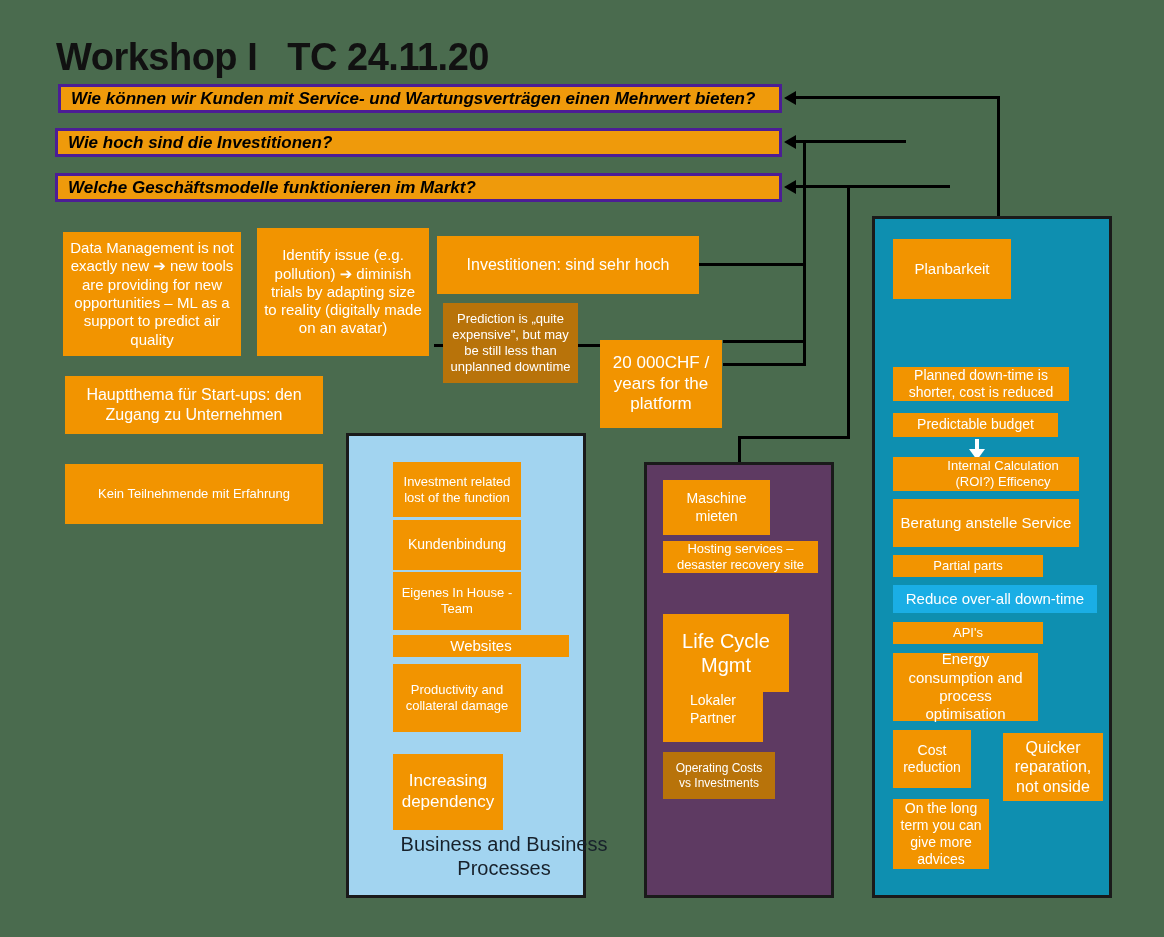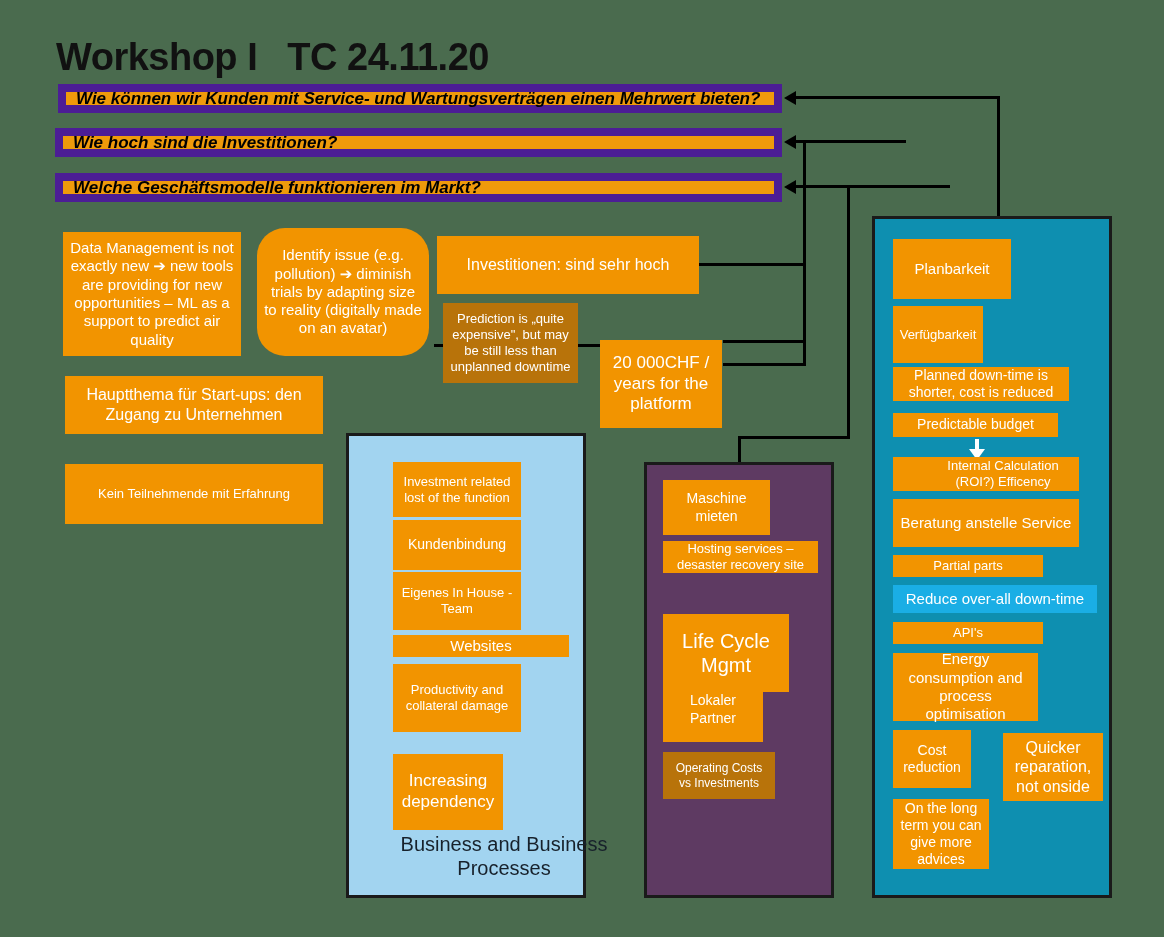--- a/index.html
+++ b/index.html
@@ -18,21 +18,21 @@
     font-weight:bold;
     color:#111111;
     letter-spacing:-0.5px;
     white-space:pre;
   }
 
   
   .qbar{
     position:absolute;
     background:#ef9a0b;
-    border:8px solid #4c1d95;
+    border:3px solid #4c1d95;
     box-sizing:border-box;
     display:flex;
     align-items:center;
     color:#000000;
     font-style:italic;
     font-weight:bold;
     font-size:17px;
     padding-left:10px;
   }
 
@@ -130,21 +130,21 @@
   <div class="line hline" style="left:578px;top:344px;width:24px;"></div>
 
   <div class="line hline" style="left:434px;top:344px;width:12px;"></div>
 
   <div class="line hline" style="left:723px;top:340px;width:83px;"></div>
 
   <div class="note" style="left:63px;top:232px;width:178px;height:124px;font-size:15px;">
     <span>Data Management is not exactly new ➔ new tools are providing for new opportunities – ML as a support to predict air quality</span>
   </div>
 
-  <div class="note" style="left:257px;top:228px;width:172px;height:128px;font-size:15px;border-radius:28px;">
+  <div class="note" style="left:257px;top:228px;width:172px;height:128px;font-size:15px;">
     <span>Identify issue (e.g. pollution) ➔ diminish trials by adapting size to reality (digitally made on an avatar)</span>
   </div>
 
   <div class="note" style="left:437px;top:236px;width:262px;height:58px;font-size:16px;">
     <span>Investitionen: sind sehr hoch</span>
   </div>
 
   <div class="note dark" style="left:443px;top:303px;width:135px;height:80px;font-size:13px;">
     <span>Prediction is „quite expensive", but may be still less than unplanned downtime</span>
   </div>
@@ -198,23 +198,20 @@
     </div>
     <div class="note dark" style="left:16px;top:287px;width:112px;height:47px;font-size:12px;">
       <span>Operating Costs vs Investments</span>
     </div>
   </div>
 
   <div class="panel teal" style="left:872px;top:216px;width:240px;height:682px;">
     <div class="note" style="left:18px;top:20px;width:118px;height:60px;font-size:15px;">
       <span>Planbarkeit</span>
     </div>
-    <div class="note" style="left:18px;top:87px;width:90px;height:57px;font-size:13px;">
-      <span>Verfügbarkeit</span>
-    </div>
     <div class="note" style="left:18px;top:148px;width:176px;height:34px;font-size:14px;">
       <span>Planned down-time is shorter, cost is reduced</span>
     </div>
     <div class="note" style="left:18px;top:194px;width:165px;height:24px;font-size:14px;">
       <span>Predictable budget</span>
     </div>
 
     <div class="wstem" style="left:100px;top:220px;height:11px;"></div>
     <div class="warrow" style="left:94px;top:230px;"></div>
 

